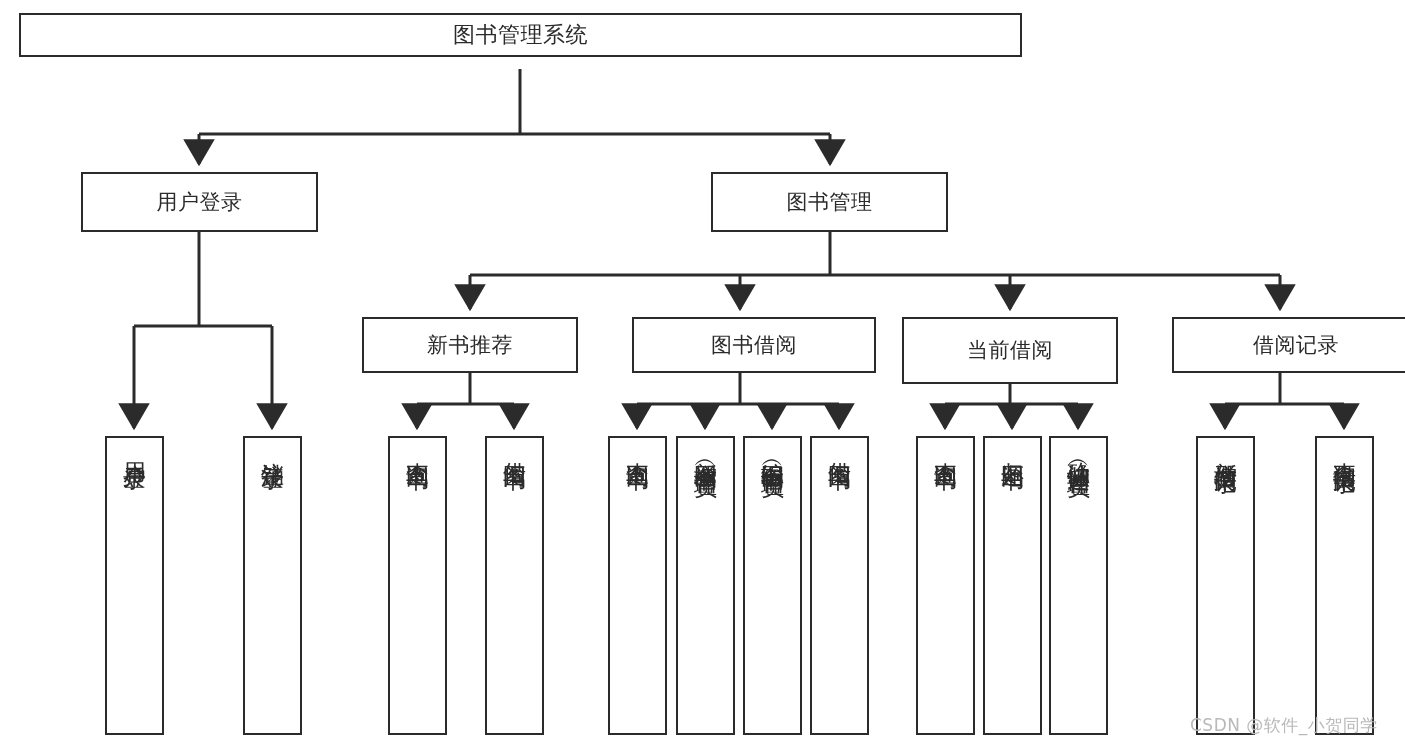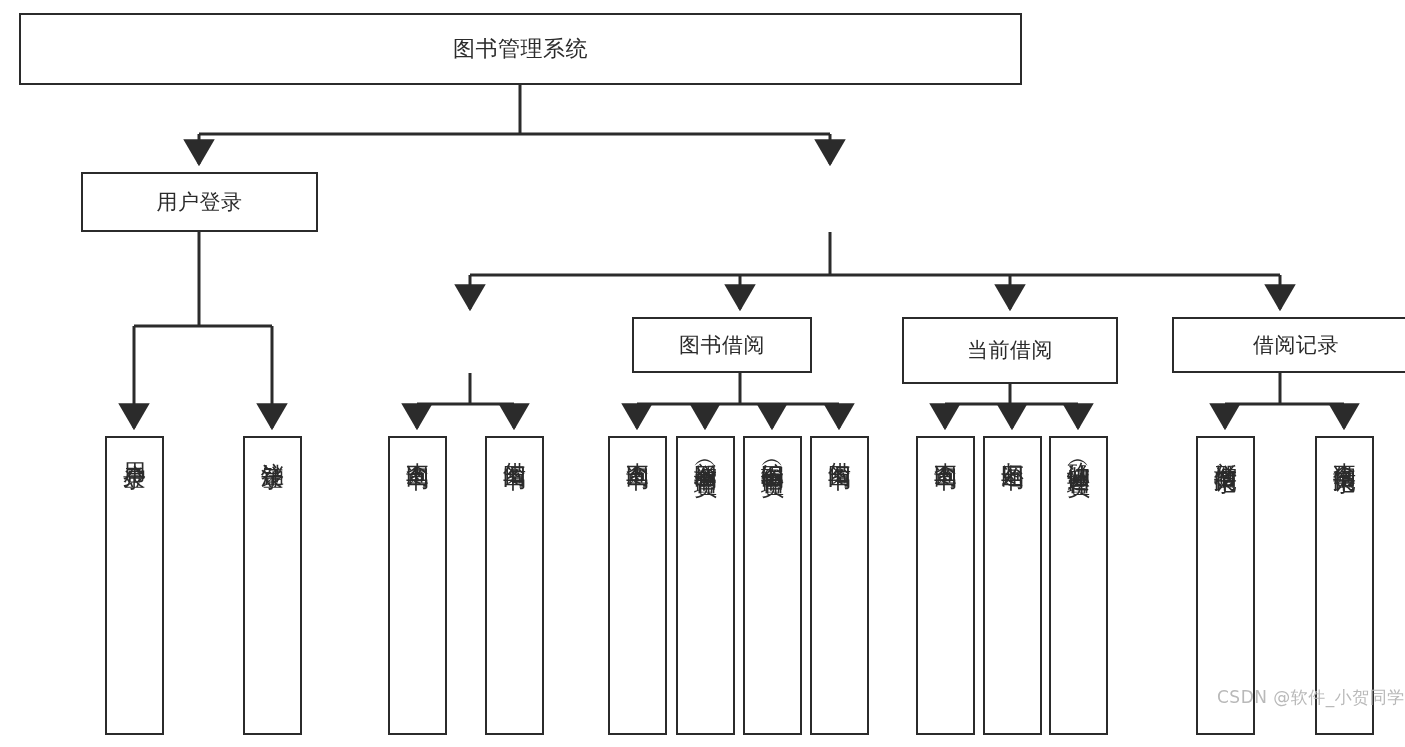--- a/index.html
+++ b/index.html
@@ -118,29 +118,35 @@
       <path d="M 1012 404 L 1012 428" marker-end="url(#arrow)"></path>
       <path d="M 1078 404 L 1078 428" marker-end="url(#arrow)"></path>
 
       <path d="M 1280 373 L 1280 404"></path>
       <path d="M 1225 404 L 1344 404"></path>
       <path d="M 1225 404 L 1225 428" marker-end="url(#arrow)"></path>
       <path d="M 1344 404 L 1344 428" marker-end="url(#arrow)"></path>
     </g>
   </svg>
 
-  <div class="node h root" style="left:19px; top:13px; width:1003px; height:72px;">
+  <div class="node h root" style="left:19px; top:13px; width:1003px; height:44px;">
     <span class="label">图书管理系统</span>
   </div>
 
   <div class="node h" style="left:81px; top:172px; width:237px; height:60px;">
     <span class="label">用户登录</span>
   </div>
-
-  <div class="node h" style="left:632px; top:317px; width:180px; height:56px;">
+  <div class="node h" style="left:711px; top:172px; width:237px; height:60px;">
+    <span class="label">图书管理</span>
+  </div>
+
+  <div class="node h" style="left:362px; top:317px; width:216px; height:56px;">
+    <span class="label">新书推荐</span>
+  </div>
+  <div class="node h" style="left:632px; top:317px; width:244px; height:56px;">
     <span class="label">图书借阅</span>
   </div>
   <div class="node h" style="left:902px; top:317px; width:216px; height:67px;">
     <span class="label">当前借阅</span>
   </div>
   <div class="node h" style="left:1172px; top:317px; width:248px; height:56px;">
     <span class="label">借阅记录</span>
   </div>
 
   <div class="node v" style="left:105px; top:436px; width:59px; height:299px;">
@@ -180,15 +186,15 @@
     <span class="label">确认归还（管理员）</span>
   </div>
 
   <div class="node v" style="left:1196px; top:436px; width:59px; height:299px;">
     <span class="label">新增借阅记录</span>
   </div>
   <div class="node v" style="left:1315px; top:436px; width:59px; height:299px;">
     <span class="label">查询借阅记录</span>
   </div>
 
-  <div class="watermark" style="left:1190px; top:686px;margin-left:27px;">CSDN @软件_小贺同学</div>
+  <div class="watermark" style="left:1190px; top:714px;">CSDN @软件_小贺同学</div>
 
 </div>
 
 </body></html>

